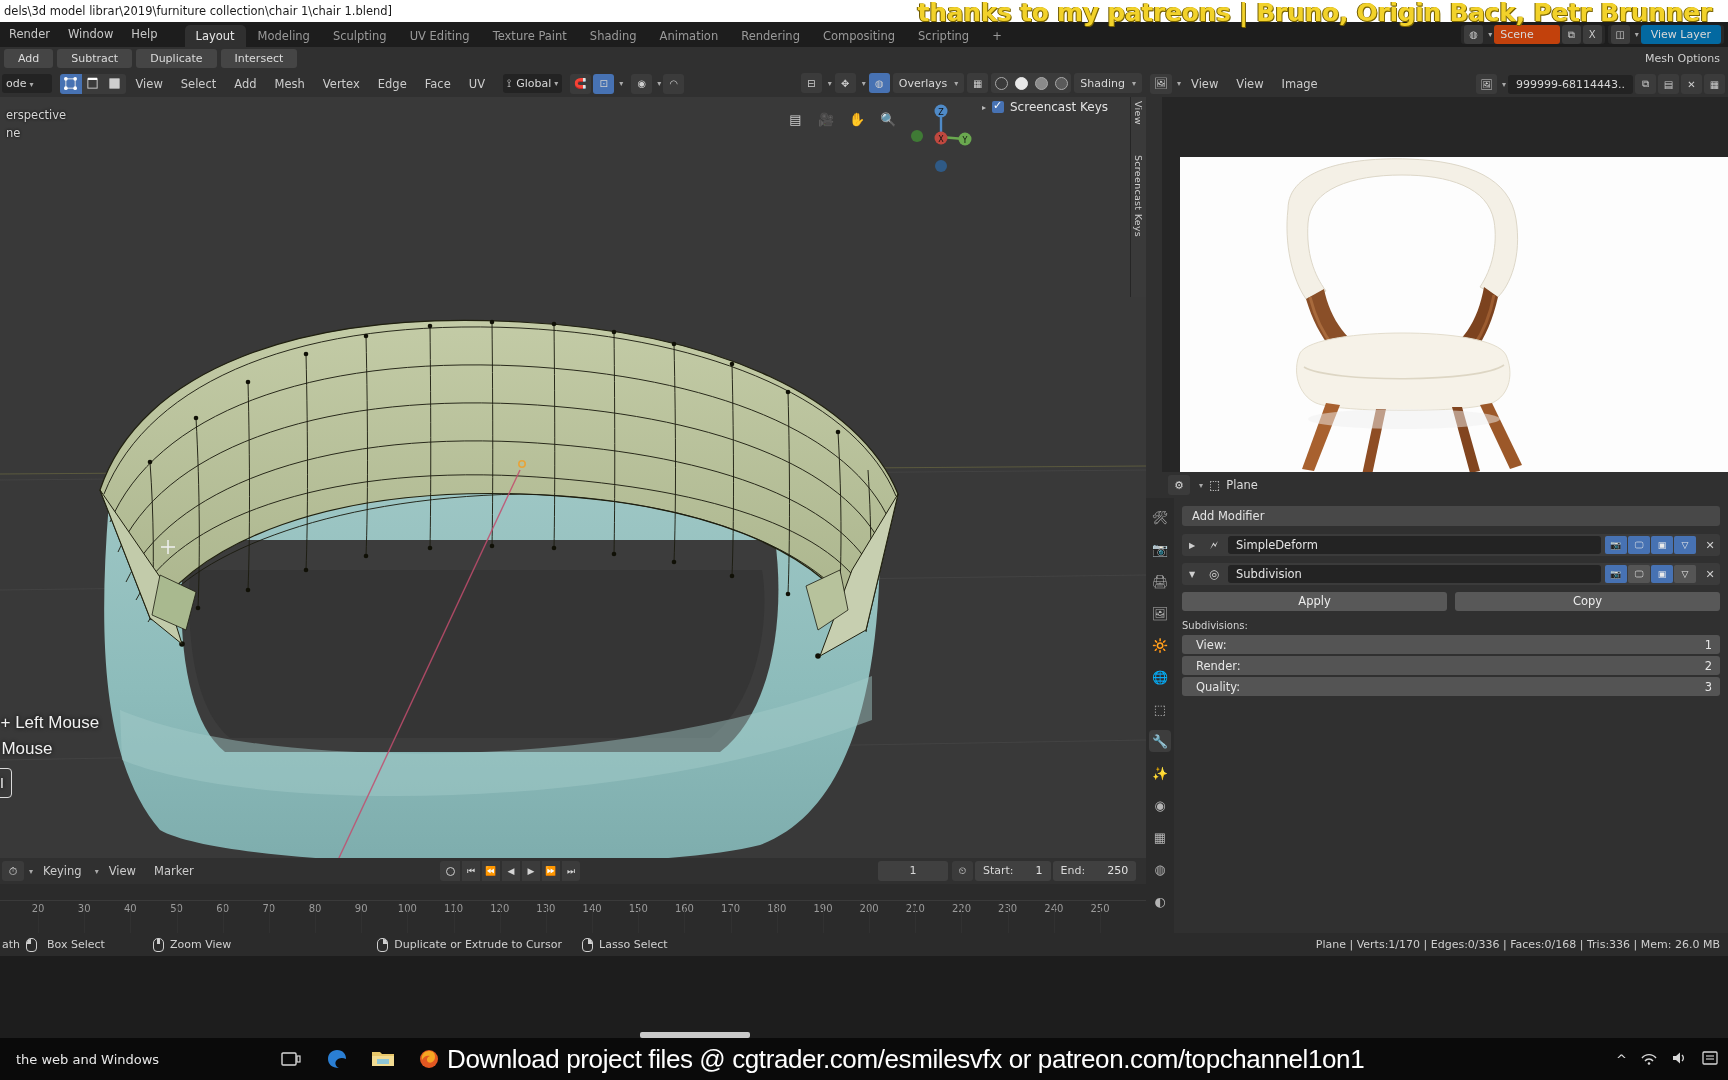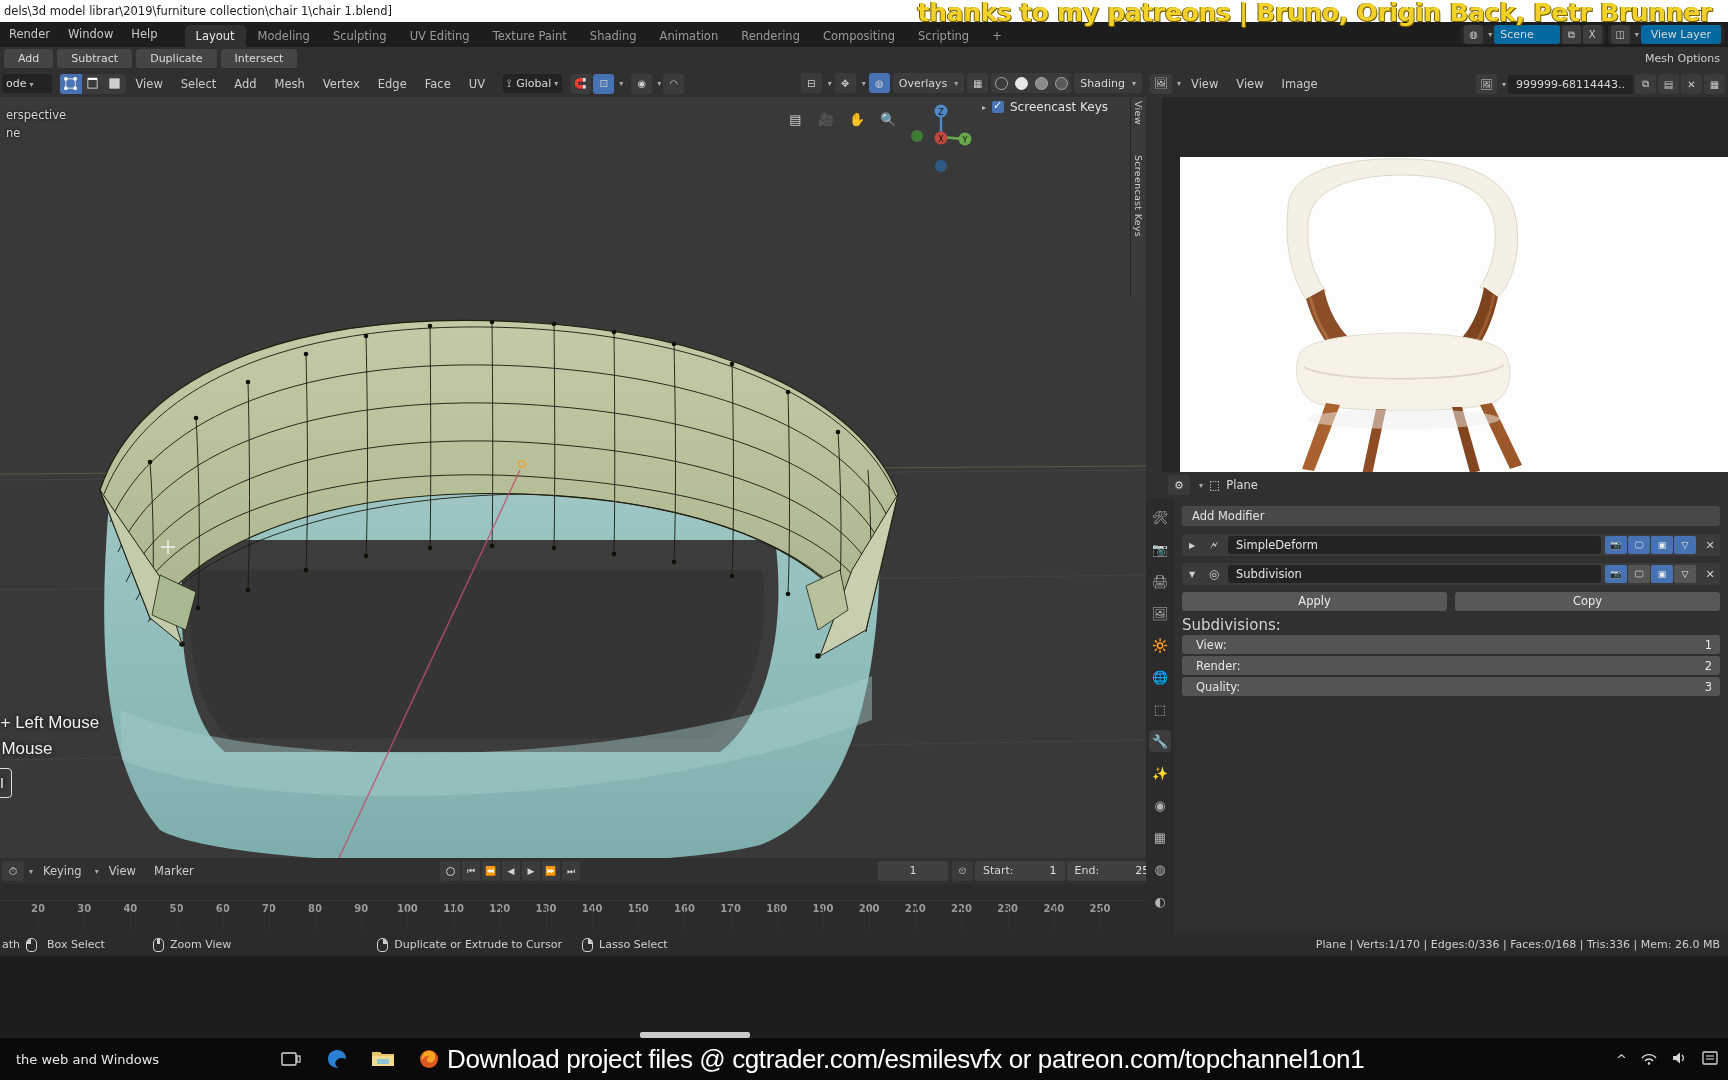--- a/index.html
+++ b/index.html
@@ -52,21 +52,21 @@
     display: flex; align-items: center; gap: 3px;
   }
   .sceneblk {
     display: flex; align-items: center; background: #282828; border-radius: 3px;
     height: 19px; padding: 0 3px; gap: 2px;
   }
   .tb-ico {
     width: 19px; height: 19px; background: #3d3d3d; border-radius: 3px;
     display: flex; align-items: center; justify-content: center; font-size: 10px; color: #ccc;
   }
-  .scene-name { background: #0369a1; height: 19px; line-height: 19px; padding: 0 26px 0 6px; font-size: 11px; border-radius: 3px; text-align: right;}
+  .scene-name { background: #c2410c; height: 19px; line-height: 19px; padding: 0 26px 0 6px; font-size: 11px; border-radius: 3px; text-align: right;}
   .vlayer-name { background: #0369a1; height: 19px; line-height: 19px; padding: 0 10px; font-size: 11px; border-radius: 3px;}
 
   
   .bool-row {
     position: absolute; left: 0; top: 47px; width: 1728px; height: 23px;
     background: #303030; display: flex; align-items: center;
   }
   .bool-btn {
     height: 19px; line-height: 19px; padding: 0 14px; margin-left: 4px;
     background: #454545; border-radius: 3px; font-size: 11px; color: #dcdcdc;
@@ -168,26 +168,26 @@
   .pb-btn { width: 18px; height: 20px; background: #3b3b3b; display:flex;align-items:center;justify-content:center; font-size: 9px; color: #d4d4d4; }
   .pb-rec { width: 20px; height: 20px; background: #3b3b3b; border-radius: 3px 0 0 3px; display:flex;align-items:center;justify-content:center; }
   .pb-btn:last-child { border-radius: 0 3px 3px 0; }
   .frame-field {
     position: absolute; left: 878px; top: 3px; width: 70px; height: 20px;
     background: #404040; border-radius: 3px; text-align: center; line-height: 20px; font-size: 11px;
   }
   .tl-right { position: absolute; left: 952px; top: 3px; display: flex; align-items: center; gap: 2px; }
   .num-field {
     background: #404040; border-radius: 3px; height: 20px; line-height: 20px;
-    font-size: 11px; padding: 0 8px; display: flex; align-items: center; gap: 36px;
+    font-size: 11px; padding: 0 8px; display: flex; align-items: center; gap: 22px;
   }
   .num-field .v { color: #e2e2e2; }
   .tl-ruler {
     position: absolute; left: 0; top: 42px; width: 1146px; height: 22px;
-    background: #2b2b2b; border-top: 1px solid #3a3a3a; font-weight: bold;
+    background: #2b2b2b; border-top: 1px solid #3a3a3a;
   }
   .tick { position: absolute; top: 2px; font-size: 10px; color: #9b9b9b; transform: translateX(-50%); }
   .tl-grid-line { position: absolute; top: 48px; width: 1px; height: 42px; background: #313131; }
 
   
   .imgeditor {
     position: absolute; left: 1146px; top: 70px; width: 582px; height: 402px;
     background: #303030;
   }
   .ie-header {
@@ -243,21 +243,21 @@
   .mtog.off { background: #555555; }
   .mod-x { width: 16px; text-align: center; font-size: 11px; color: #cfcfcf; }
   .two-col { display: flex; gap: 8px; margin-bottom: 5px; }
   .btn-flat {
     flex: 1; height: 19px; line-height: 19px; background: #585858; border-radius: 3px;
     text-align: center; font-size: 11.5px; color: #ececec;
   }
   .btn-blue { background: #4772b3; color: #ffffff; }
   .subcols { display: flex; gap: 8px; }
   .subcol { flex: 1; }
-  .lbl { font-size: 15px; color: #d2d2d2; height: 19px; line-height: 19px; }
+  .lbl { font-size: 10px; color: #d2d2d2; height: 19px; line-height: 19px; }
   .val-row {
     display: flex; justify-content: space-between; align-items: center;
     background: #545454; border-radius: 3px; height: 19px; margin-bottom: 2px;
     padding: 0 8px 0 14px; font-size: 11.5px; color: #e6e6e6;
   }
   .opt-dropdown {
     background: #232323; border-radius: 3px; height: 19px; line-height: 19px;
     padding-left: 8px; font-size: 11.5px; color: #e2e2e2; margin-bottom: 3px;
   }
   .chk-row { display: flex; align-items: center; gap: 7px; height: 19px; font-size: 11.5px; padding-left: 2px;}

